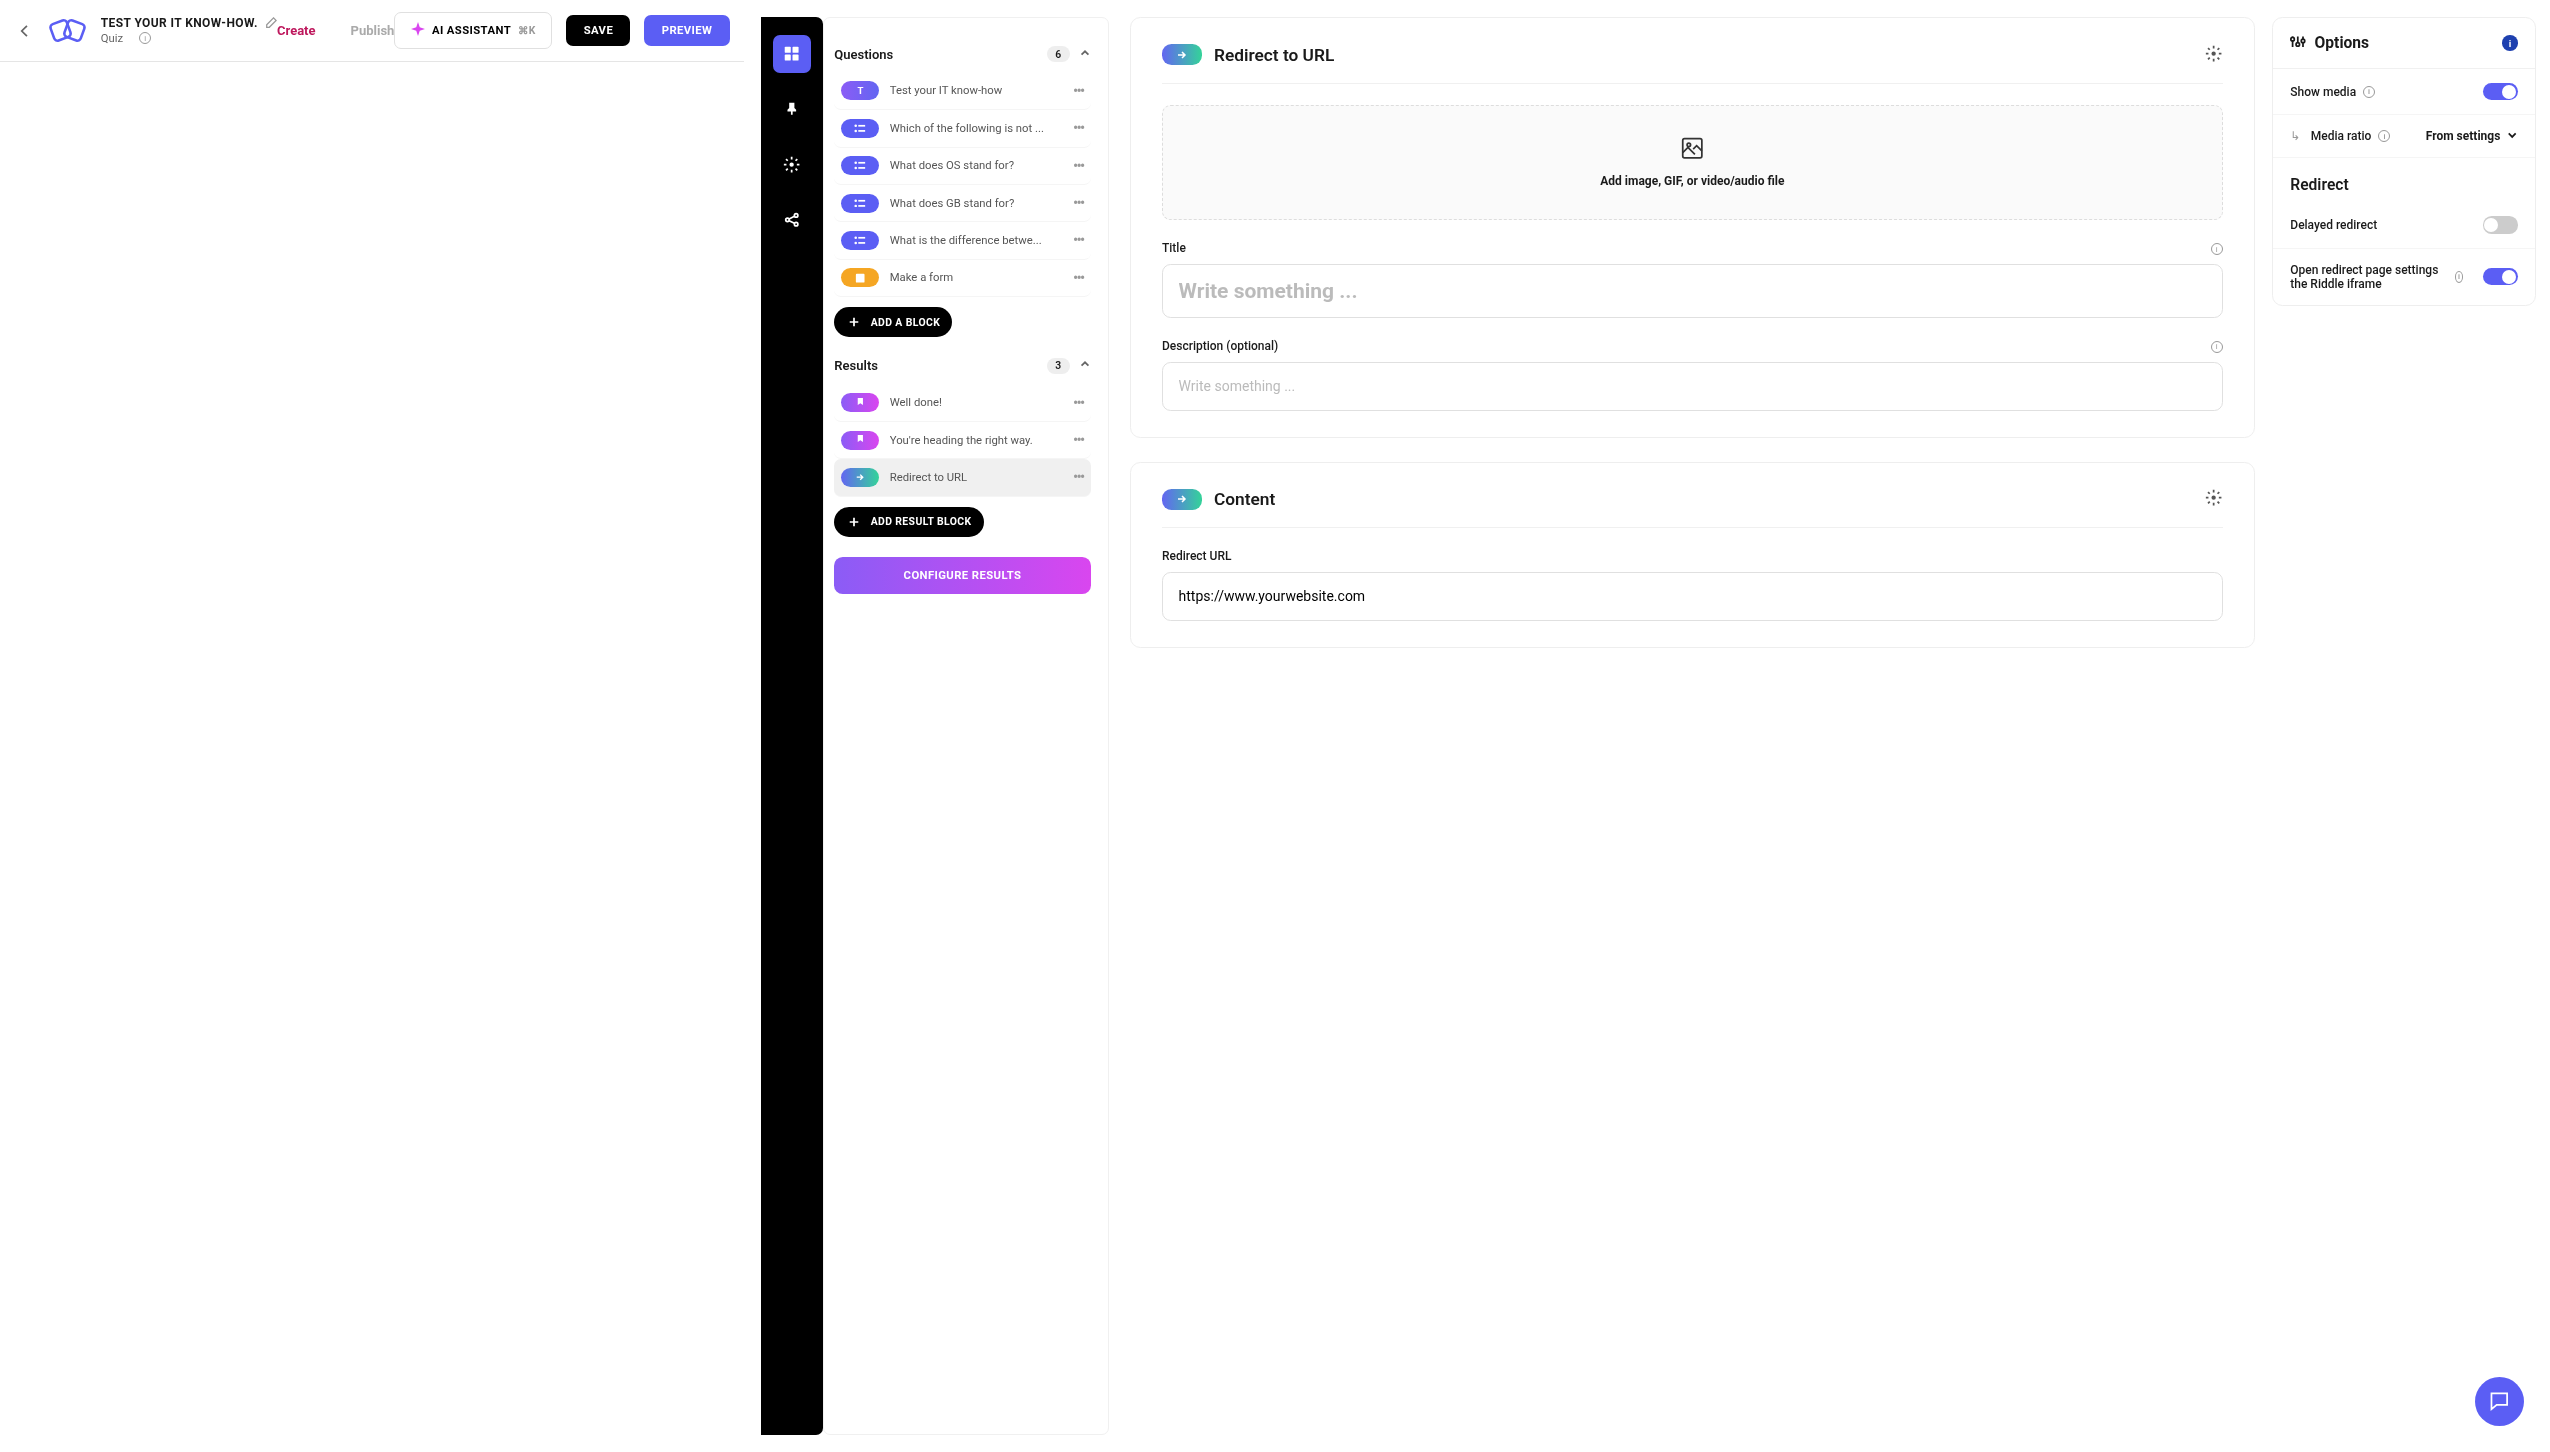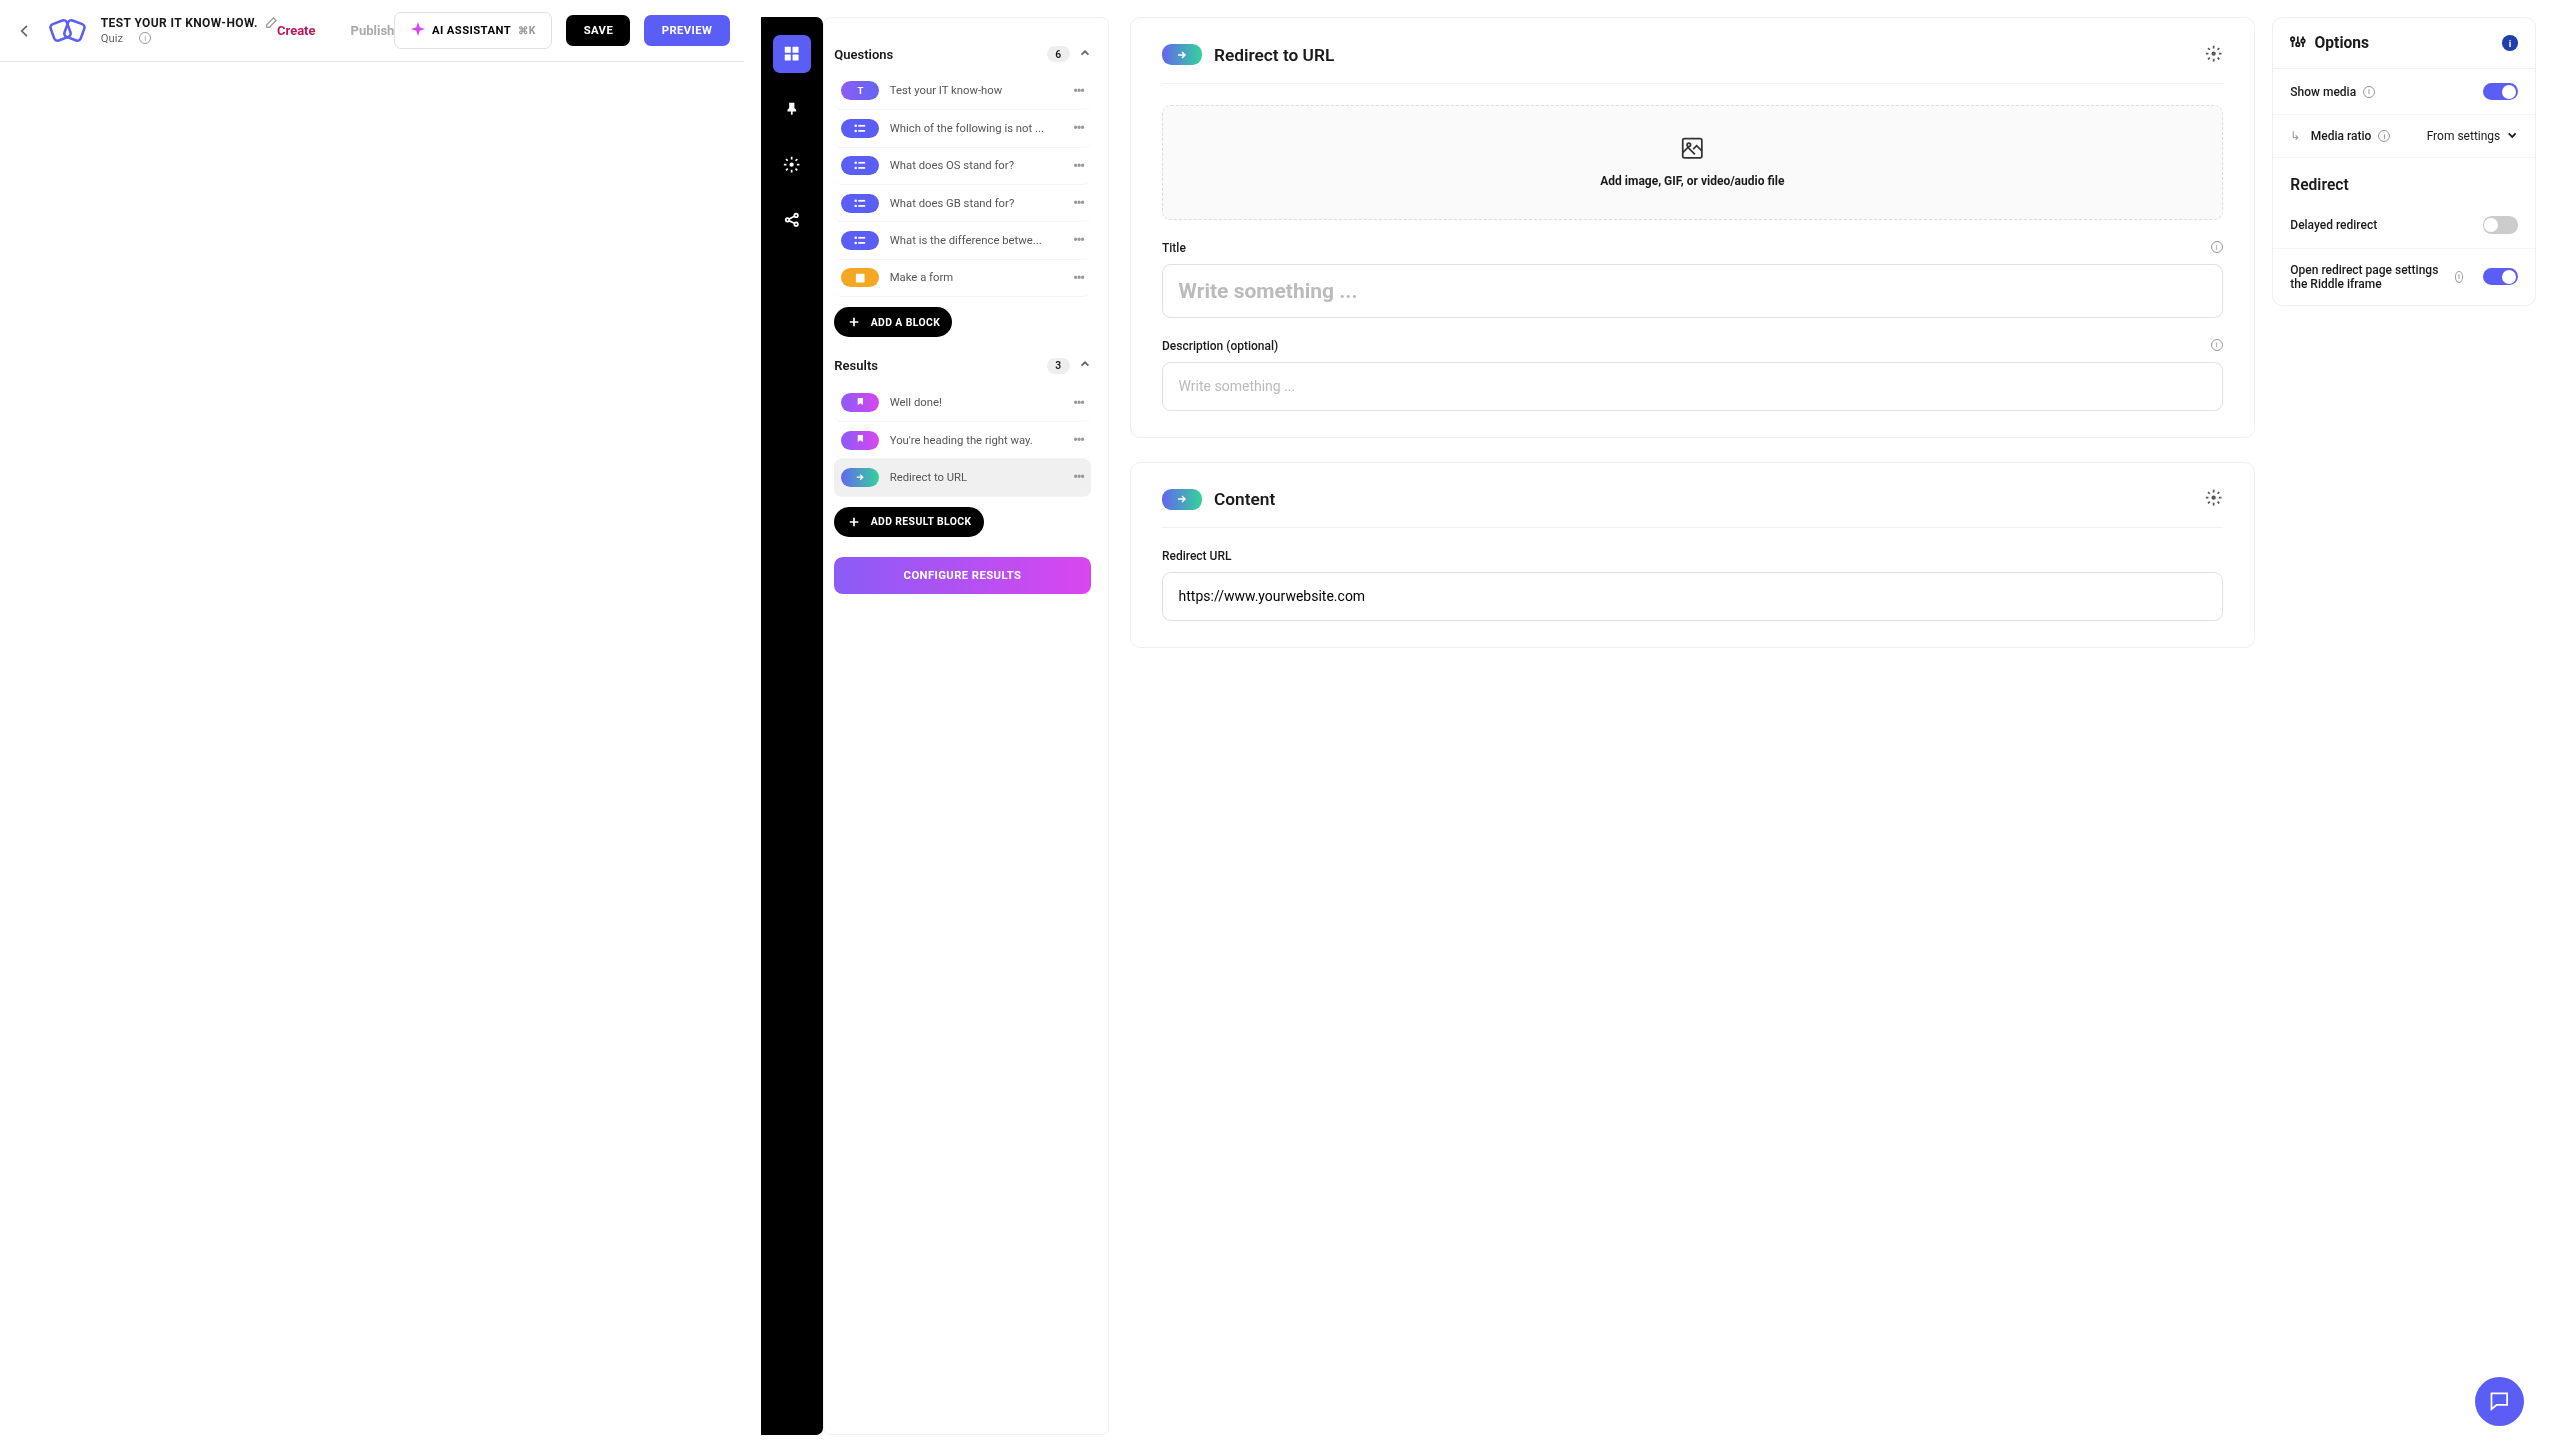--- a/index.html
+++ b/index.html
@@ -52,42 +52,42 @@
 .main{flex:1;padding:17.3px 17.3px 17.3px 21px;overflow-y:auto;display:flex;flex-direction:column;gap:24px}
 .card{background:#fff;border:0.9px solid #eee;border-radius:10.4px;padding:26px 31px}
 .card-header{display:flex;align-items:center;justify-content:space-between;padding-bottom:17.3px;margin-bottom:21px;border-bottom:0.9px solid #f0f0f0}
 .card-header-left{display:flex;align-items:center;gap:12px}
 .card-title{font-size:17.3px;font-weight:600}
 .gear-icon{color:#555;cursor:pointer}
 .media-box{border:1.7px dashed #ddd;border-radius:8.7px;padding:31px;display:flex;flex-direction:column;align-items:center;gap:12px;cursor:pointer;background:#fafafa}
 .media-icon{color:#333}
 .media-text{font-size:12px;font-weight:700}
 .field{margin-top:21px}
-.field-label-row{display:flex;align-items:flex-start;justify-content:space-between;margin-bottom:8.7px}
+.field-label-row{display:flex;align-items:flex-end;justify-content:space-between;margin-bottom:8.7px}
 .field-label{font-size:12px;font-weight:500}
 .text-input{width:100%;border:0.9px solid #e0e0e0;border-radius:8.7px;padding:15.6px 15.6px;font-size:14px;font-family:inherit}
 .text-input.large{font-size:21px;font-weight:700;padding:14px 15.6px}
 .text-input::placeholder{color:#bbb}
 .right-panel{width:278px;padding:17.3px 14px 17.3px 0;overflow-y:auto}
 .options-card{background:#fff;border:0.9px solid #eee;border-radius:10.4px}
 .options-header{display:flex;align-items:center;justify-content:space-between;padding:15.6px 17.3px;border-bottom:0.9px solid #f0f0f0}
 .options-header-left{display:flex;align-items:center;gap:8.7px}
 .options-title{font-size:15.6px;font-weight:700}
 .info-badge{width:15.6px;height:15.6px;border-radius:50%;background:#1e40af;color:#fff;display:flex;align-items:center;justify-content:center;font-size:9.5px;font-weight:700}
 .option-row{display:flex;align-items:center;justify-content:space-between;padding:14px 17.3px;border-bottom:0.9px solid #f5f5f5}
 .option-row:last-child{border-bottom:none}
 .option-label{display:flex;align-items:center;gap:7px;font-size:12px;font-weight:500}
 .option-label .arrow{color:#999;margin-right:3.5px}
 .toggle{width:35px;height:17.3px;border-radius:8.7px;position:relative;cursor:pointer}
 .toggle.on{background:#5b5ef4}
 .toggle.off{background:#ccc}
 .toggle-knob{width:14px;height:14px;border-radius:50%;background:#fff;position:absolute;top:1.7px}
 .toggle.on .toggle-knob{right:1.7px}
 .toggle.off .toggle-knob{left:1.7px}
-.dropdown{display:flex;align-items:center;gap:7px;cursor:pointer;font-size:12px;font-weight:400}
+.dropdown{display:flex;align-items:center;gap:7px;cursor:pointer;font-size:12px;font-weight:700}
 .section-label{padding:17.3px 17.3px 8.7px;font-size:15.6px;font-weight:600}
 .chat-fab{position:fixed;bottom:26px;right:26px;width:49px;height:49px;border-radius:50%;background:#5b5ef4;display:flex;align-items:center;justify-content:center;cursor:pointer;color:#fff}
 </style>
 </head>
 <body>
 
 <div class="app">
   <div class="header">
     <div class="header-left">
       <div class="back-btn">

